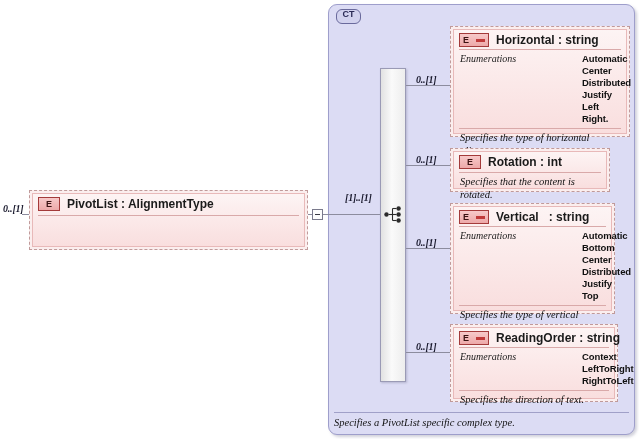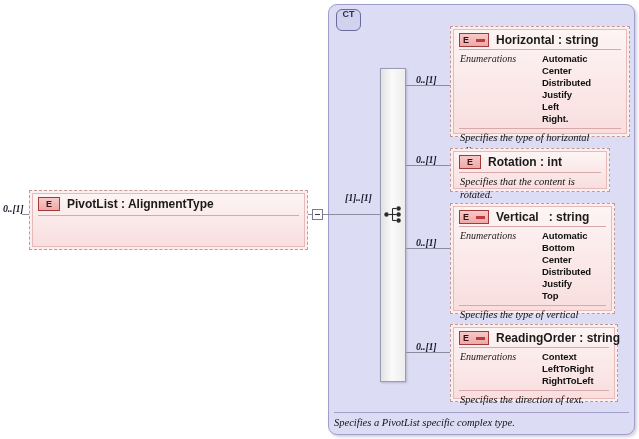--- a/index.html
+++ b/index.html
@@ -80,20 +80,21 @@
     flex: 0 0 82px;
     line-height: 12px;
   }
   .enum-values {
     font-family: "Liberation Sans", sans-serif;
     font-size: 9.5px;
     font-weight: bold;
     color: #111;
     line-height: 12px;
     letter-spacing: -0.1px;
+    margin-left: 40px;
   }
   .ebox-desc {
     font-family: "Liberation Serif", serif;
     font-style: italic;
     font-size: 10.5px;
     color: #111;
     padding: 2px 5px 2px 6px;
     line-height: 13px;
   }
 
@@ -141,21 +142,21 @@
     box-sizing: border-box;
     box-shadow: 2px 2px 3px rgba(120,120,150,0.35);
   }
   .ct-head {
     display: flex;
     align-items: center;
     padding: 4px 0 0 7px;
   }
   .cticon {
     width: 25px;
-    height: 22px;
+    height: 15px;
     border: 1px solid #6a6a9c;
     border-radius: 6px;
     background: #d2d2ee;
     display: flex;
     justify-content: center;
     box-sizing: border-box;
     flex: 0 0 25px;
   }
   .cticon span {
     font-family: "Liberation Sans", sans-serif;

